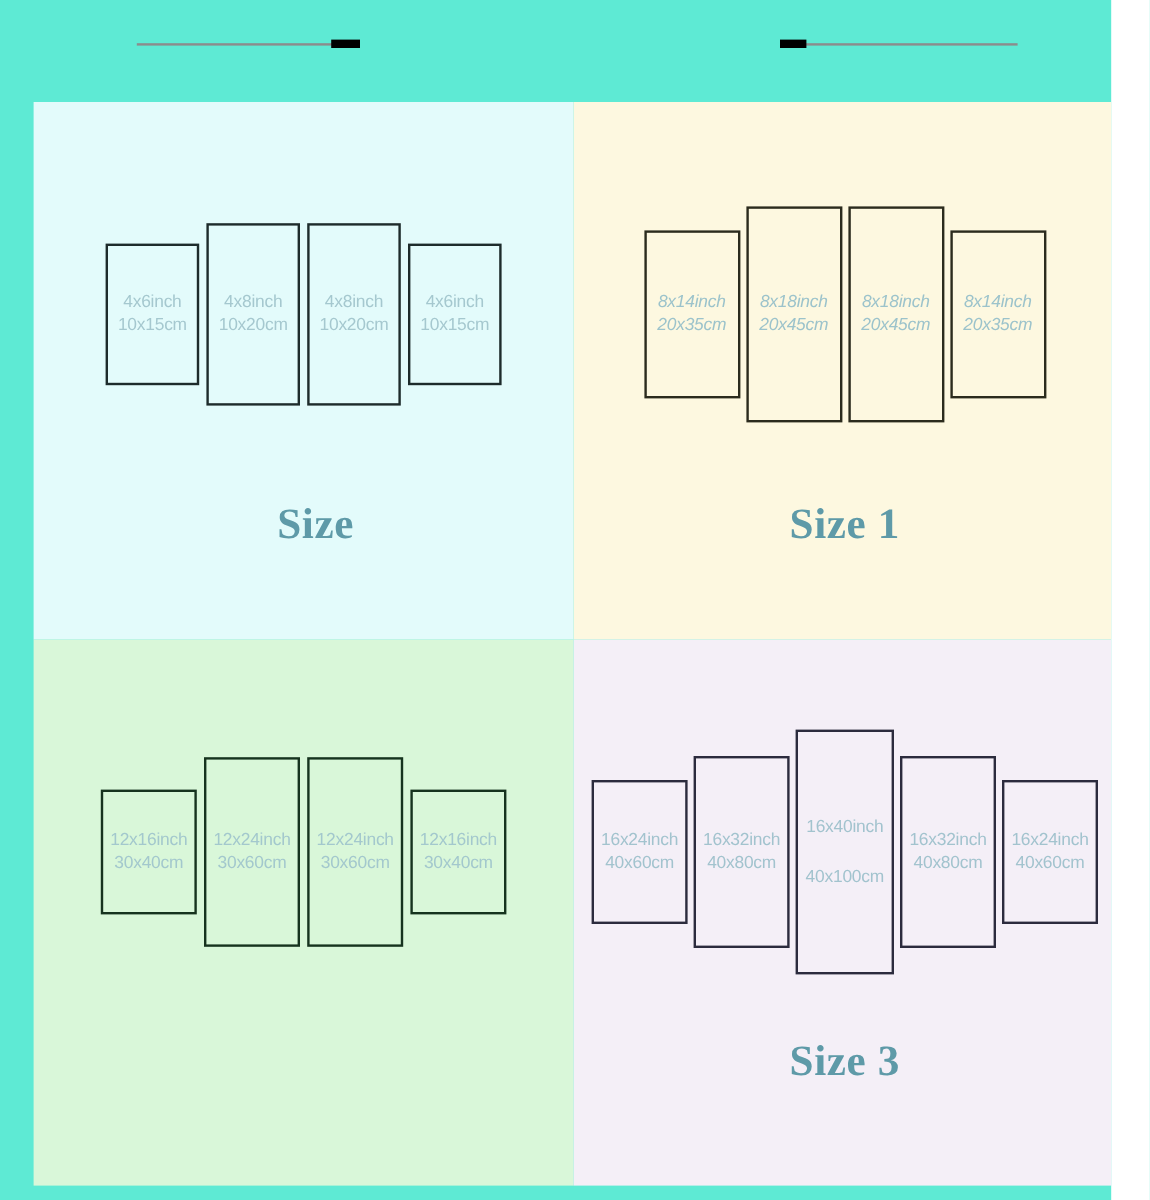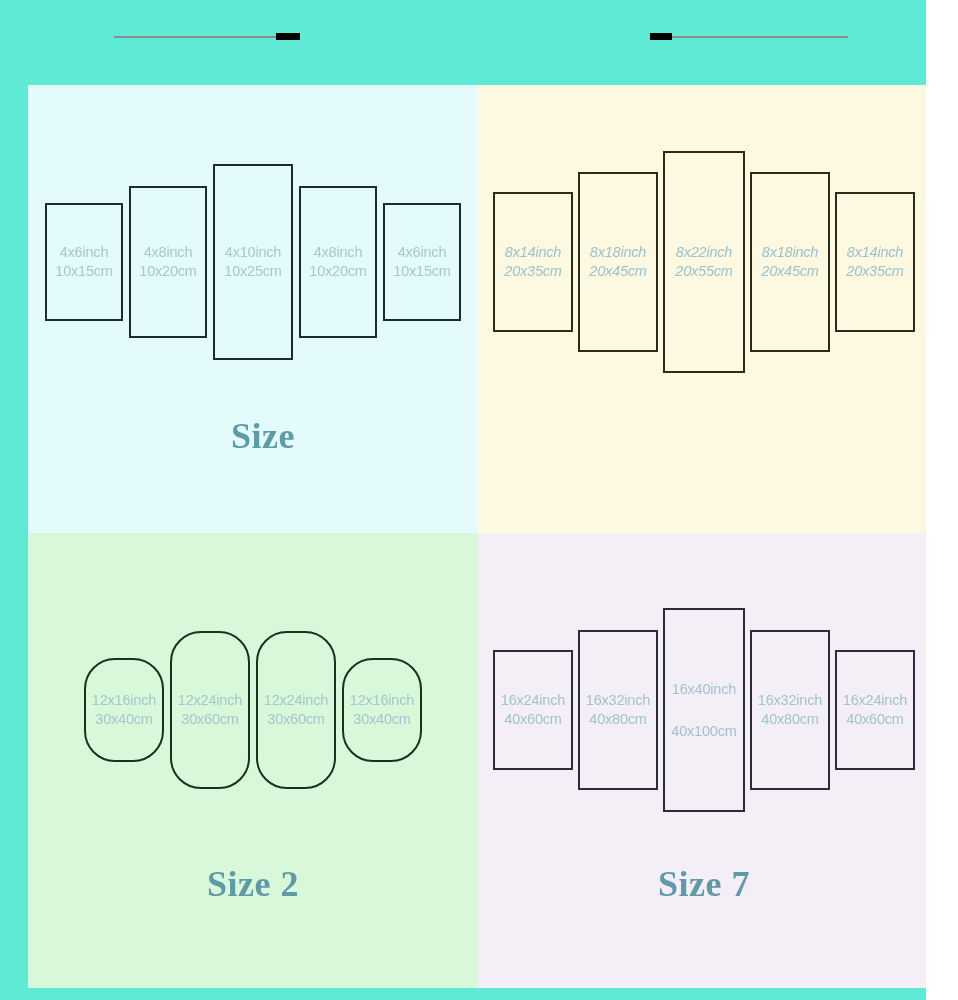--- a/index.html
+++ b/index.html
@@ -70,21 +70,21 @@
     background: transparent;
     display: flex;
     flex-direction: column;
     align-items: center;
     justify-content: center;
     line-height: 1.28;
     white-space: nowrap;
     flex: none;
   }
   .panel-2 .frame { border-color: #2b2b1d; }
-  .panel-3 .frame { border-color: #16331e; border-radius: 31px; }
+  .panel-3 .frame { border-color: #16331e; }
   .panel-4 .frame { border-color: #2b2b3d; }
 
   .frame .ln {
     color: #9bc4cc;
     font-size: 14.5px;
     letter-spacing: -0.2px;
   }
   .panel-1 .frame .ln { color: #a5c8cf; }
   .panel-2 .frame .ln { color: #9cc3cb; font-style: italic; }
   .panel-3 .frame .ln { color: #a3c8cd; }
@@ -123,24 +123,20 @@
       <div class="panel panel-1" style="background: rgb(227, 251, 251);">
         <div class="cluster">
           <div class="frame" style="width: 78px; height: 118px; border-color: rgb(29, 43, 43);">
             <span class="ln">4x6inch</span>
             <span class="ln">10x15cm</span>
           </div>
           <div class="frame" style="width: 78px; height: 152px; border-color: rgb(29, 43, 43);">
             <span class="ln">4x8inch</span>
             <span class="ln">10x20cm</span>
           </div>
-          <div class="frame" style="width: 80px; height: 196px; border-color: rgb(29, 43, 43);">
-            <span class="ln">4x10inch</span>
-            <span class="ln">10x25cm</span>
-          </div>
           <div class="frame" style="width: 78px; height: 152px; border-color: rgb(29, 43, 43);">
             <span class="ln">4x8inch</span>
             <span class="ln">10x20cm</span>
           </div>
           <div class="frame" style="width: 78px; height: 118px; border-color: rgb(29, 43, 43);">
             <span class="ln">4x6inch</span>
             <span class="ln">10x15cm</span>
           </div>
         </div>
         <div class="caption" style="color: rgb(94, 154, 168); margin-left: 20px;">Size</div>
@@ -148,54 +144,50 @@
       <div class="panel panel-2" style="background: rgb(253, 248, 224);">
         <div class="cluster">
           <div class="frame" style="width: 80px; height: 140px; border-color: rgb(43, 43, 29);">
             <span class="ln">8x14inch</span>
             <span class="ln">20x35cm</span>
           </div>
           <div class="frame" style="width: 80px; height: 180px; border-color: rgb(43, 43, 29);">
             <span class="ln">8x18inch</span>
             <span class="ln">20x45cm</span>
           </div>
-          <div class="frame" style="width: 82px; height: 222px; border-color: rgb(43, 43, 29);">
-            <span class="ln">8x22inch</span>
-            <span class="ln">20x55cm</span>
-          </div>
           <div class="frame" style="width: 80px; height: 180px; border-color: rgb(43, 43, 29);">
             <span class="ln">8x18inch</span>
             <span class="ln">20x45cm</span>
           </div>
           <div class="frame" style="width: 80px; height: 140px; border-color: rgb(43, 43, 29);">
             <span class="ln">8x14inch</span>
             <span class="ln">20x35cm</span>
           </div>
         </div>
+        <div class="caption" style="color: rgb(94, 154, 168);">Size 1</div>
       </div>
       <div class="panel panel-3" style="background: rgb(217, 247, 217);">
         <div class="cluster">
           <div class="frame" style="width: 80px; height: 104px; border-color: rgb(22, 51, 30);">
             <span class="ln">12x16inch</span>
             <span class="ln">30x40cm</span>
           </div>
           <div class="frame" style="width: 80px; height: 158px; border-color: rgb(22, 51, 30);">
             <span class="ln">12x24inch</span>
             <span class="ln">30x60cm</span>
           </div>
           <div class="frame" style="width: 80px; height: 158px; border-color: rgb(22, 51, 30);">
             <span class="ln">12x24inch</span>
             <span class="ln">30x60cm</span>
           </div>
           <div class="frame" style="width: 80px; height: 104px; border-color: rgb(22, 51, 30);">
             <span class="ln">12x16inch</span>
             <span class="ln">30x40cm</span>
           </div>
         </div>
-        <div class="caption" style="color: rgb(94, 154, 168);">Size 2</div>
       </div>
       <div class="panel panel-4" style="background: rgb(244, 239, 247);">
         <div class="cluster">
           <div class="frame" style="width: 80px; height: 120px; border-color: rgb(43, 43, 61);">
             <span class="ln">16x24inch</span>
             <span class="ln">40x60cm</span>
           </div>
           <div class="frame" style="width: 80px; height: 160px; border-color: rgb(43, 43, 61);">
             <span class="ln">16x32inch</span>
             <span class="ln">40x80cm</span>
@@ -206,17 +198,17 @@
           </div>
           <div class="frame" style="width: 80px; height: 160px; border-color: rgb(43, 43, 61);">
             <span class="ln">16x32inch</span>
             <span class="ln">40x80cm</span>
           </div>
           <div class="frame" style="width: 80px; height: 120px; border-color: rgb(43, 43, 61);">
             <span class="ln">16x24inch</span>
             <span class="ln">40x60cm</span>
           </div>
         </div>
-        <div class="caption" style="color: rgb(94, 154, 168);">Size 7</div>
+        <div class="caption" style="color: rgb(94, 154, 168);">Size 3</div>
       </div>
     </div>
 
 </div>
 
 </body></html>

